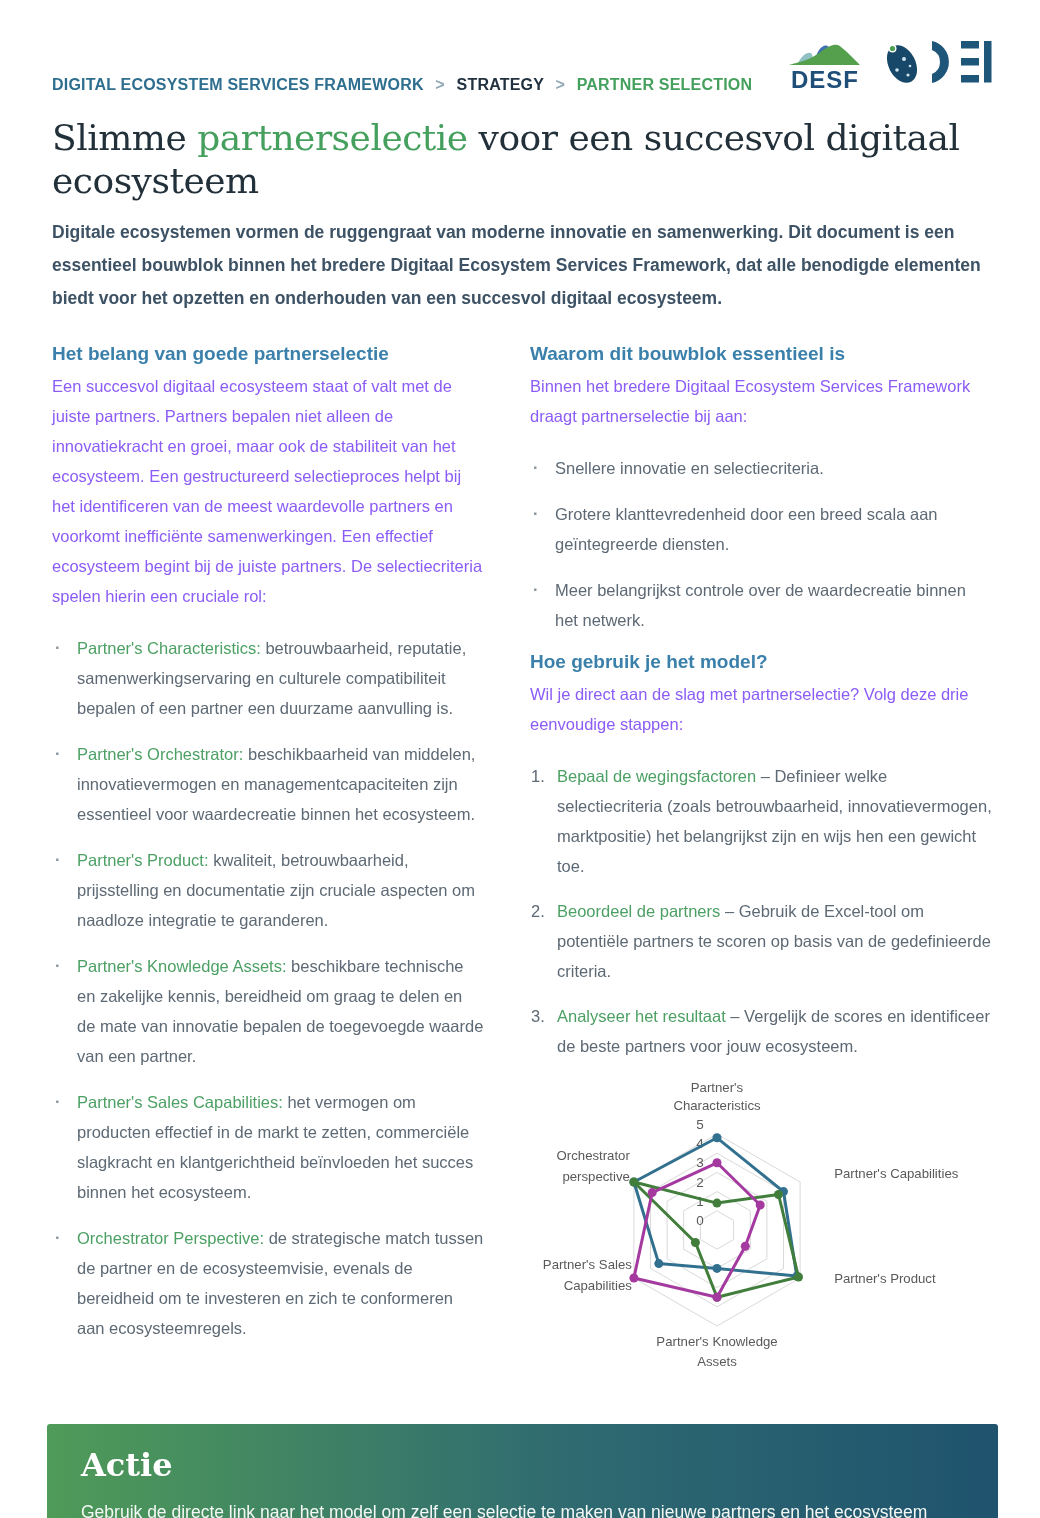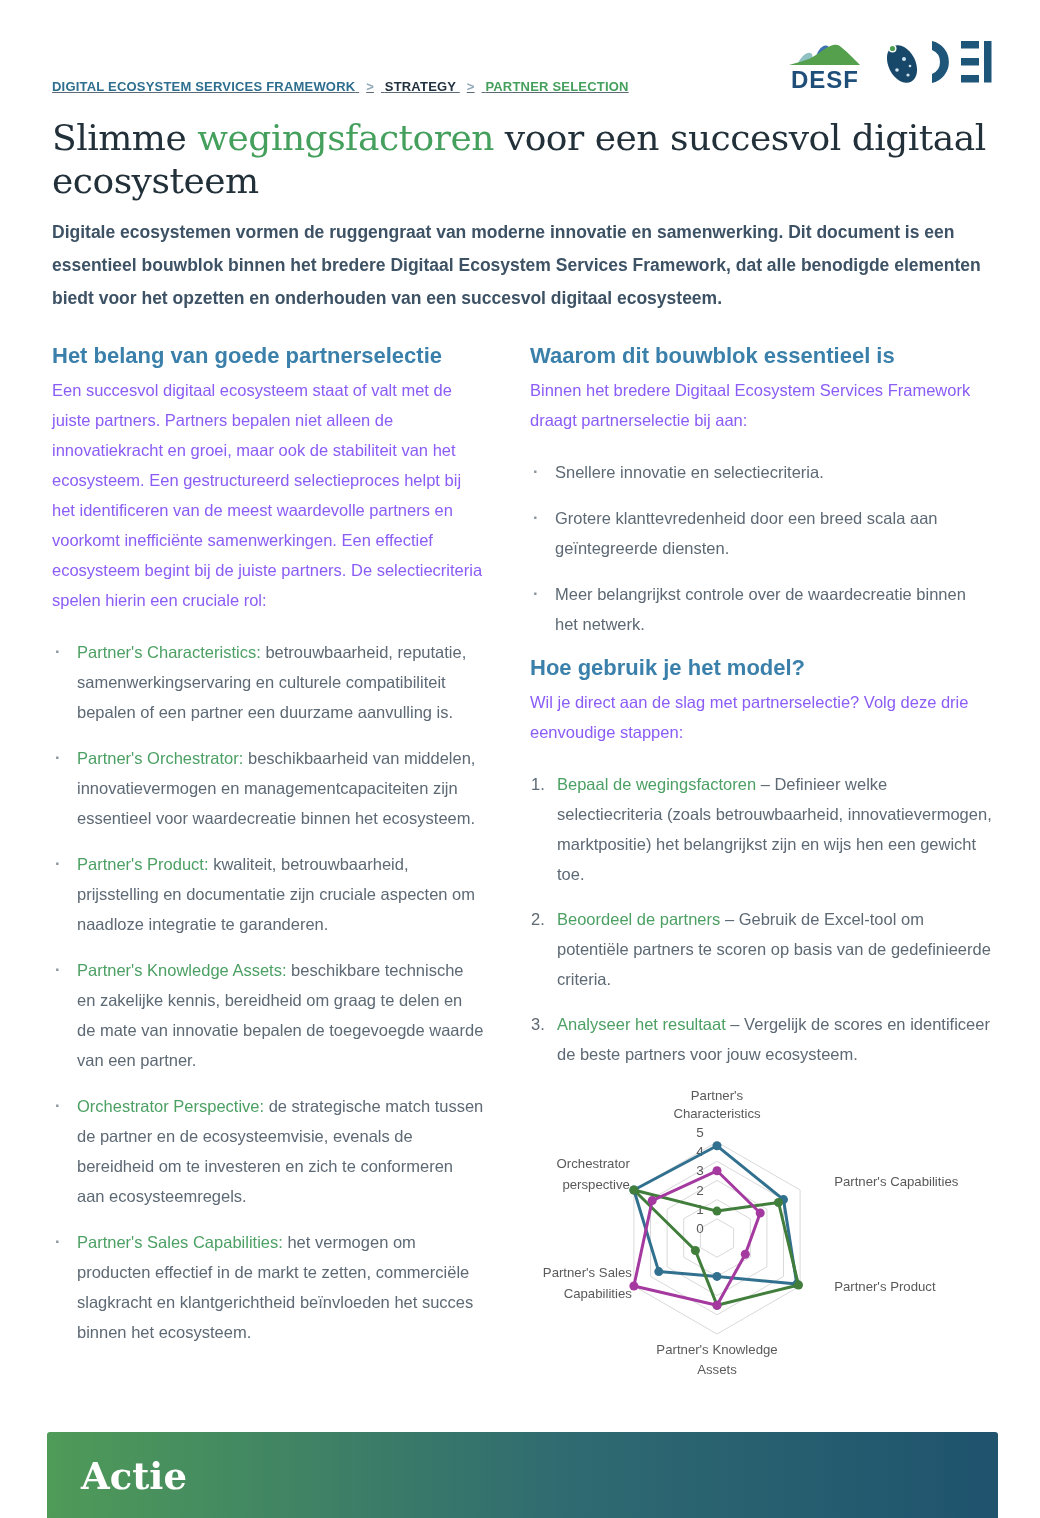--- a/index.html
+++ b/index.html
@@ -1,53 +1,53 @@
 <!DOCTYPE html>
 <html><head>
 <meta charset="utf-8">
 <style>
   html,body{margin:0;padding:0;background:#fff;}
   body{width:1040px;height:1518px;overflow:hidden;font-family:"Liberation Sans",sans-serif;color:#5d6974;}
   .page{padding:30px 48px 0 52px;}
 
   
   .header{display:flex;justify-content:space-between;align-items:flex-end;height:66px;}
-  .breadcrumb{font-size:13px;font-weight:700;letter-spacing:.2px;white-space:nowrap;padding-bottom:2px;text-decoration:underline;}
+  .breadcrumb{font-size:16px;font-weight:700;letter-spacing:.2px;white-space:nowrap;padding-bottom:2px;}
   .crumb-1{color:#2e6e8e;}
   .crumb-2{color:#22313f;}
   .crumb-3{color:#45a05e;}
   .crumb-sep{color:#8fa6b5;margin:0 7px;font-weight:700;}
   .logos{display:flex;align-items:flex-start;gap:14px;}
 
   
   h1.title{font-family:"DejaVu Serif","Liberation Serif",serif;font-weight:500;font-size:36px;line-height:1.2;color:#22303a;margin:20px 0 14px;letter-spacing:-.5px;}
   .title-green{color:#45a05e;}
 
   .intro{font-weight:700;font-size:17.5px;line-height:33px;color:#3d5265;margin:0 0 28px;}
 
   
   .columns{display:grid;grid-template-columns:1fr 1fr;column-gap:46px;}
-  h3.section{font-size:22px;font-weight:700;color:#3a80ab;margin:0 0 6px;}
+  h3.section{font-size:19px;font-weight:700;color:#3a80ab;margin:0 0 6px;}
   p.body{font-size:16.5px;line-height:30px;margin:0 0 14px;color:#8b5cf6;}
   ul.dots{list-style:none;margin:22px 0 0;padding:0;}
   ul.dots li{position:relative;padding-left:25px;margin-bottom:16px;font-size:16.5px;line-height:30px;}
   ul.dots li::before{content:"\00B7";position:absolute;left:3px;top:-1px;color:#8a949c;font-weight:700;}
   .lead{color:#4ca064;}
   .how-head{margin-top:28px;}
   ol.steps{list-style:none;margin:22px 0 0;padding:0;}
   ol.steps li{position:relative;padding-left:27px;margin-bottom:15px;font-size:16.5px;line-height:30px;}
   ol.steps .num{position:absolute;left:1px;color:#5d6974;}
 
   .chart-wrap{margin-top:14px;}
   .chart-wrap svg{display:block;}
 
   
   .banner{margin:40px -6px 0 -5px;background:linear-gradient(to right,#4f9b58 0%,#2f6a71 55%,#1f536e 100%);
           color:#fff;padding:22px 38px 28px 34px;border-radius:3px 3px 30px 3px;}
-  .banner h2{font-family:"DejaVu Serif","Liberation Serif",serif;font-size:37px;margin:0 0 12px;font-weight:700;}
+  .banner h2{font-family:"DejaVu Serif","Liberation Serif",serif;font-size:32px;margin:0 0 12px;font-weight:700;}
   .banner p{font-size:17.5px;line-height:33px;margin:0;color:#f4f9f6;}
 </style>
 </head>
 <body>
 
 <div class="page">
 
   <div class="header">
     <div class="breadcrumb">
       <span class="crumb-1">DIGITAL ECOSYSTEM SERVICES FRAMEWORK</span>
@@ -81,36 +81,36 @@
             <rect x="81" y="9" width="18" height="7.5"></rect>
             <rect x="81" y="26" width="18" height="7.5"></rect>
             <rect x="81" y="43" width="18" height="7.5"></rect>
             <rect x="104" y="9" width="7.5" height="41.5"></rect>
           </g>
         </svg>
       </span>
     </div>
   </div>
 
-  <h1 class="title"><span>Slimme </span><span class="title-green">wegingsfactoren</span><span> voor een succesvol digitaal ecosysteem</span></h1>
+  <h1 class="title"><span>Slimme </span><span class="title-green">partnerselectie</span><span> voor een succesvol digitaal ecosysteem</span></h1>
 
   <p class="intro">Digitale ecosystemen vormen de ruggengraat van moderne innovatie en samenwerking. Dit document is een essentieel bouwblok binnen het bredere Digitaal Ecosystem Services Framework, dat alle benodigde elementen biedt voor het opzetten en onderhouden van een succesvol digitaal ecosysteem.</p>
 
   <div class="columns">
 
     <div>
       <h3 class="section">Het belang van goede partnerselectie</h3>
       <p class="body">Een succesvol digitaal ecosysteem staat of valt met de juiste partners. Partners bepalen niet alleen de innovatiekracht en groei, maar ook de stabiliteit van het ecosysteem. Een gestructureerd selectieproces helpt bij het identificeren van de meest waardevolle partners en voorkomt inefficiënte samenwerkingen. Een effectief ecosysteem begint bij de juiste partners. De selectiecriteria spelen hierin een cruciale rol:</p>
       <ul class="dots">
         <li><span class="lead">Partner's Characteristics:</span> <span>betrouwbaarheid, reputatie, samenwerkingservaring en culturele compatibiliteit bepalen of een partner een duurzame aanvulling is.</span></li>
         <li><span class="lead">Partner's Orchestrator:</span> <span>beschikbaarheid van middelen, innovatievermogen en managementcapaciteiten zijn essentieel voor waardecreatie binnen het ecosysteem.</span></li>
         <li><span class="lead">Partner's Product:</span> <span>kwaliteit, betrouwbaarheid, prijsstelling en documentatie zijn cruciale aspecten om naadloze integratie te garanderen.</span></li>
         <li><span class="lead">Partner's Knowledge Assets:</span> <span>beschikbare technische en zakelijke kennis, bereidheid om graag te delen en de mate van innovatie bepalen de toegevoegde waarde van een partner.</span></li>
+        <li><span class="lead">Partner's Sales Capabilities:</span> <span>het vermogen om producten effectief in de markt te zetten, commerciële slagkracht en klantgerichtheid beïnvloeden het succes binnen het ecosysteem.</span></li>
         <li><span class="lead">Orchestrator Perspective:</span> <span>de strategische match tussen de partner en de ecosysteemvisie, evenals de bereidheid om te investeren en zich te conformeren aan ecosysteemregels.</span></li>
-        <li><span class="lead">Partner's Sales Capabilities:</span> <span>het vermogen om producten effectief in de markt te zetten, commerciële slagkracht en klantgerichtheid beïnvloeden het succes binnen het ecosysteem.</span></li>
       </ul>
     </div>
 
     <div>
       <h3 class="section">Waarom dit bouwblok essentieel is</h3>
       <p class="body">Binnen het bredere Digitaal Ecosystem Services Framework draagt partnerselectie bij aan:</p>
       <ul class="dots">
         <li>Snellere innovatie en selectiecriteria.</li>
         <li>Grotere klanttevredenheid door een breed scala aan geïntegreerde diensten.</li>
         <li>Meer belangrijkst controle over de waardecreatie binnen het netwerk.</li>

